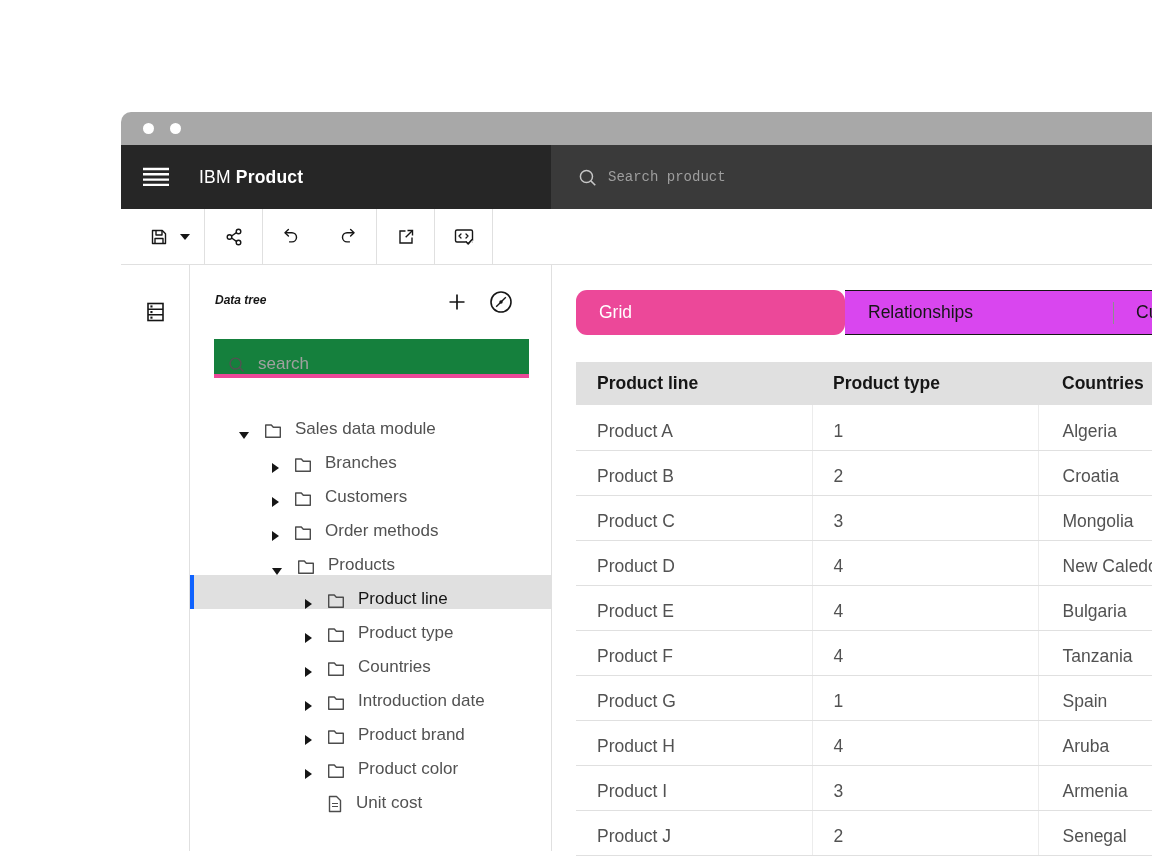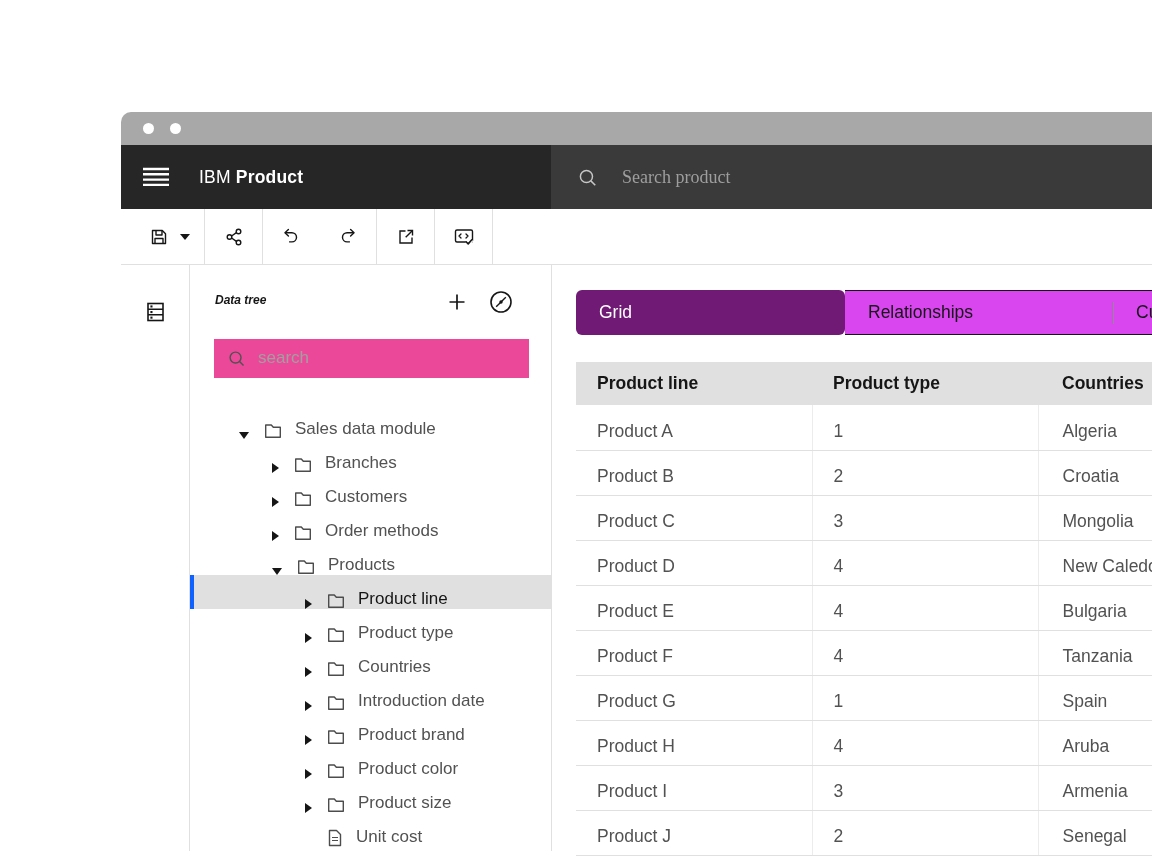--- a/index.html
+++ b/index.html
@@ -14,21 +14,21 @@
 
   
   .appheader { display:flex; height:64px; }
   .brand-sec { width:430px; background:#262626; display:flex; align-items:center; flex:none; }
   .hamburger { margin-left:22px; background:none; border:none; cursor:pointer; display:flex; }
   .brand { margin-left:30px; color:#fff; font-size:17.5px; letter-spacing:.2px; white-space:nowrap; }
   .brand b { font-weight:700; }
   .hdr-search { flex:1; background:#3a3a3a; display:flex; align-items:center; }
   .hdr-search .mag { margin-left:26px; display:flex; }
   .hdr-search input { background:transparent; border:none; outline:none; color:#f4f4f4;
-    font-size:18px; margin-left:24px; width:420px; font-family:Liberation Serif, serif; }
+    font-size:14px; margin-left:10px; width:420px; font-family:Liberation Mono, monospace; }
   .hdr-search input::placeholder { color:#9e9e9e; }
 
   
   .toolbar { height:56px; display:flex; border-bottom:1px solid #e0e0e0; background:#fff; }
   .tb-cell { height:100%; border-right:1px solid #e0e0e0; display:flex; align-items:center; flex:none; }
   .tb-cell.c1 { width:84px; padding-left:28px; gap:11px; }
   .tb-cell.c2 { width:58px; justify-content:center; }
   .tb-cell.c3 { width:114px; justify-content:center; gap:37px; }
   .tb-cell.c4 { width:58px; justify-content:center; }
   .tb-cell.c5 { width:58px; justify-content:center; }
@@ -40,22 +40,22 @@
   .content { position:relative; display:flex; height:586px; }
   .rail { width:69px; border-right:1px solid #e0e0e0; flex:none; position:relative; }
   .rail .icon-btn { position:absolute; left:24px; top:36px; }
 
   
   .tree-panel { width:362px; border-right:1px solid #e0e0e0; flex:none; position:relative; }
   .tree-head { position:absolute; left:0; top:24px; width:100%; height:32px; }
   .tree-title { position:absolute; left:25px; top:4px; font-size:12px; font-weight:700; color:#161616;font-style:italic; }
   .plus-btn { position:absolute; left:258px; top:4px; }
   .compass-btn { position:absolute; left:298px; top:0; }
-  .tree-search { position:absolute; left:24px; top:74px; width:315px; height:39px; background:#ec4899;
-    border-bottom:1px solid #ec4899; display:flex; align-items:center; }
+  .tree-search { position:absolute; left:24px; top:74px; width:315px; height:39px; background:#15803d;
+    border-bottom:4px solid #ec4899; display:flex; align-items:flex-end; }
   .tree-search .mag { margin-left:13px; display:flex; }
   .tree-search input { background:transparent; border:none; outline:none; font-size:17px; color:#161616;
     margin-left:12px; width:250px; font-family:inherit; }
   .tree-search input::placeholder { color:#a0a0a0; }
   .tree-list { position:absolute; left:0; top:140px; width:100%; }
   .tree-row { height:34px; display:flex; align-items:flex-end; border-left:4px solid transparent; cursor:pointer; }
   .tree-row.lvl0 { padding-left:42px; }
   .tree-row.lvl1 { padding-left:75px; }
   .tree-row.lvl2 { padding-left:108px; }
   .tree-row.selected { background:#e0e0e0; border-left-color:#0f62fe; }
@@ -67,21 +67,21 @@
   .node-ic { margin-left:13px; flex:none; display:flex; }
   .tree-label { margin-left:13px; font-size:17px; color:#525252; white-space:nowrap; }
   .tree-row.selected .tree-label { color:#161616; }
 
   
   .main { flex:1; position:relative; }
   .switcher { position:absolute; left:24px; top:25px; display:flex; height:45px; }
   .sw-tab { height:45px; border:none; background:#d946ef; color:#161616; font-size:17.5px; text-align:left;
     padding:0 0 0 23px; font-family:inherit; cursor:pointer; position:relative; flex:none;
     border-top:1.5px solid #161616; border-bottom:1.5px solid #161616; }
-  .sw-tab.selected { background:#701a75; color:#fff; border:none; border-radius:6px; }
+  .sw-tab.selected { background:#ec4899; color:#fff; border:none; border-radius:11px; }
   .sw-tab.t0 { width:269px; }
   .sw-tab.t1 { width:268px; }
   .sw-tab.t2 { width:273px; }
   .sw-tab.div::before { content:""; position:absolute; left:0; top:11px; height:22px; width:1px; background:#8d8d8d; }
 
   
   .grid { position:absolute; left:24px; top:97px; width:820px; border-collapse:collapse; table-layout:fixed; }
   .grid col.c1 { width:236px; } .grid col.c2 { width:226px; } .grid col.c3 { width:358px; }
   .grid th { height:43px; background:#e0e0e0; font-size:17.5px; font-weight:700; color:#161616;
     text-align:left; padding:0 0 0 21px; }
@@ -311,29 +311,20 @@
           <div class="tree-row lvl2">
             <span class="tw caret-right"></span>
             <span class="node-ic">
               <svg width="18" height="16" viewBox="0 0 18 16" fill="none">
                 <path d="M1.7 14.2 V2 H7.3 L9.3 4.3 H16.3 V14.2 Z" stroke="#4c4c4c" stroke-width="1.4" stroke-linejoin="round"></path>
               </svg>
             </span>
             <span class="tree-label">Product color</span>
           </div>
           <div class="tree-row lvl2">
-            <span class="tw caret-right"></span>
-            <span class="node-ic">
-              <svg width="18" height="16" viewBox="0 0 18 16" fill="none">
-                <path d="M1.7 14.2 V2 H7.3 L9.3 4.3 H16.3 V14.2 Z" stroke="#4c4c4c" stroke-width="1.4" stroke-linejoin="round"></path>
-              </svg>
-            </span>
-            <span class="tree-label">Product size</span>
-          </div>
-          <div class="tree-row lvl2">
             <span class="tw"></span>
             <span class="node-ic">
               <svg width="16" height="18" viewBox="0 0 16 18" fill="none">
                 <path d="M2.5 1.5 H9.5 L13.5 5.5 V16.5 H2.5 Z" stroke="#4c4c4c" stroke-width="1.4" stroke-linejoin="round"></path>
                 <path d="M5 8.5 H11 M5 11.5 H11" stroke="#4c4c4c" stroke-width="1.2"></path>
               </svg>
             </span>
             <span class="tree-label">Unit cost</span>
           </div>
         </div>

